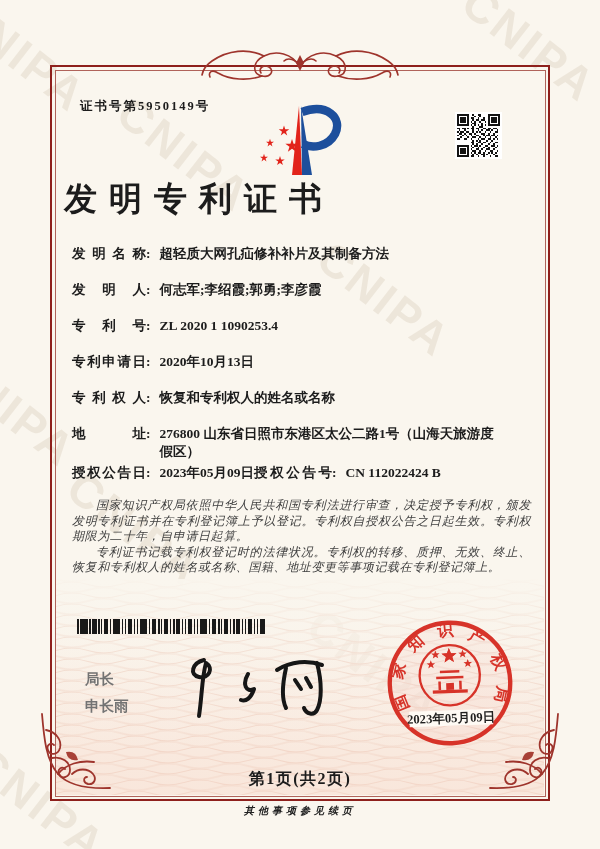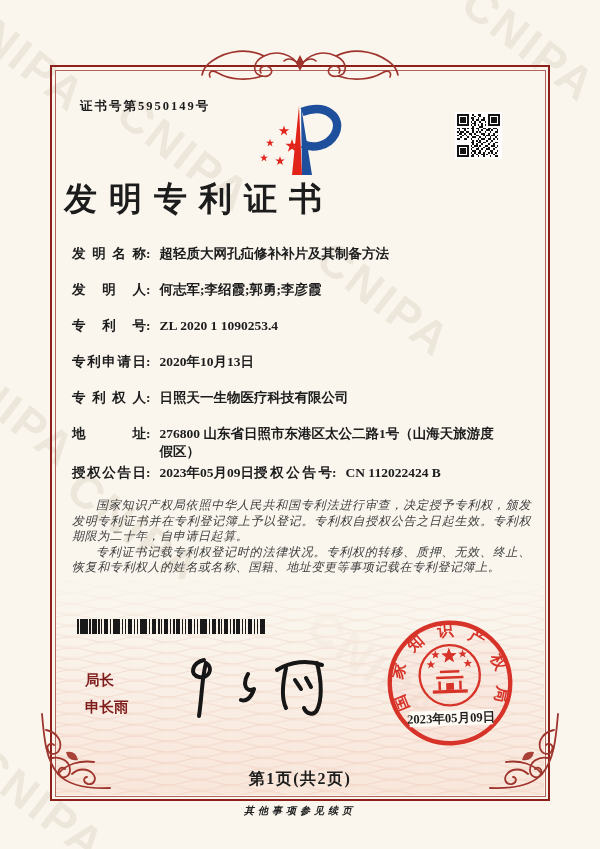--- a/index.html
+++ b/index.html
@@ -56,22 +56,22 @@
     font-size:12px; line-height:15.5px; font-style:italic; letter-spacing:.6px;
     text-align:justify; color:#404040; }
   .legal p { text-indent:2em; }
   .barcode { position:absolute; left:25px; top:552px; width:188px; height:15px;
     background:
       repeating-linear-gradient(90deg,#191919 0 1.5px,rgba(0,0,0,0) 1.5px 3px),
       repeating-linear-gradient(90deg,#191919 0 1px, rgba(0,0,0,0) 1px 7.5px),
       repeating-linear-gradient(90deg,rgba(0,0,0,0) 0 4px,#191919 4px 6.5px,rgba(0,0,0,0) 6.5px 12px);
     z-index:4; }
   .signer { position:absolute; left:33px; top:600px; z-index:4;
-    font-family:Liberation Sans, sans-serif;
-    font-weight:bold; font-size:14.5px; line-height:27px; color:#7f1d1d; }
+    font-family:Liberation Mono, monospace;
+    font-weight:bold; font-size:14.5px; line-height:27px; color:#737373; }
   .signature { position:absolute; left:122px; top:583px; z-index:4; }
   .seal { position:absolute; left:330px; top:548px; z-index:5; opacity:.94; transform:rotate(-2deg); }
   .page-info { position:absolute; left:0; right:0; top:702px; text-align:center;
     font-size:16px; letter-spacing:1.5px; font-weight:600; z-index:4; }
   .footer-note { position:absolute; left:0; right:0; top:804px; text-align:center; z-index:2;
     font-size:10px; font-style:italic; letter-spacing:4px; font-weight:600; color:#222; }
 </style>
 </head>
 <body>
 
@@ -187,21 +187,21 @@
     <div class="frow">
       <span class="flabel">发明人</span><span class="fcolon">:</span><span class="fvalue">何志军;李绍霞;郭勇;李彦霞</span>
     </div>
     <div class="frow">
       <span class="flabel">专利号</span><span class="fcolon">:</span><span class="fvalue">ZL 2020 1 1090253.4</span>
     </div>
     <div class="frow">
       <span class="flabel">专利申请日</span><span class="fcolon">:</span><span class="fvalue">2020年10月13日</span>
     </div>
     <div class="frow">
-      <span class="flabel">专利权人</span><span class="fcolon">:</span><span class="fvalue">日照天一生物医疗科技有限公司</span>
+      <span class="flabel">专利权人</span><span class="fcolon">:</span><span class="fvalue">恢复和专利权人的姓名或名称</span>
     </div>
     <div class="frow frow-addr">
       <span class="flabel">地址</span><span class="fcolon">:</span><span class="fvalue fvalue-wrap">276800 山东省日照市东港区太公二路1号（山海天旅游度假区）</span>
     </div>
     <div class="frow frow-grant">
       <div>
         <span class="flabel">授权公告日</span><span class="fcolon">:</span><span class="fvalue">2023年05月09日</span>
       </div>
       <div class="gpair2">
         <span class="flabel">授权公告号</span><span class="fcolon">:</span><span class="fvalue">CN 112022424 B</span>

